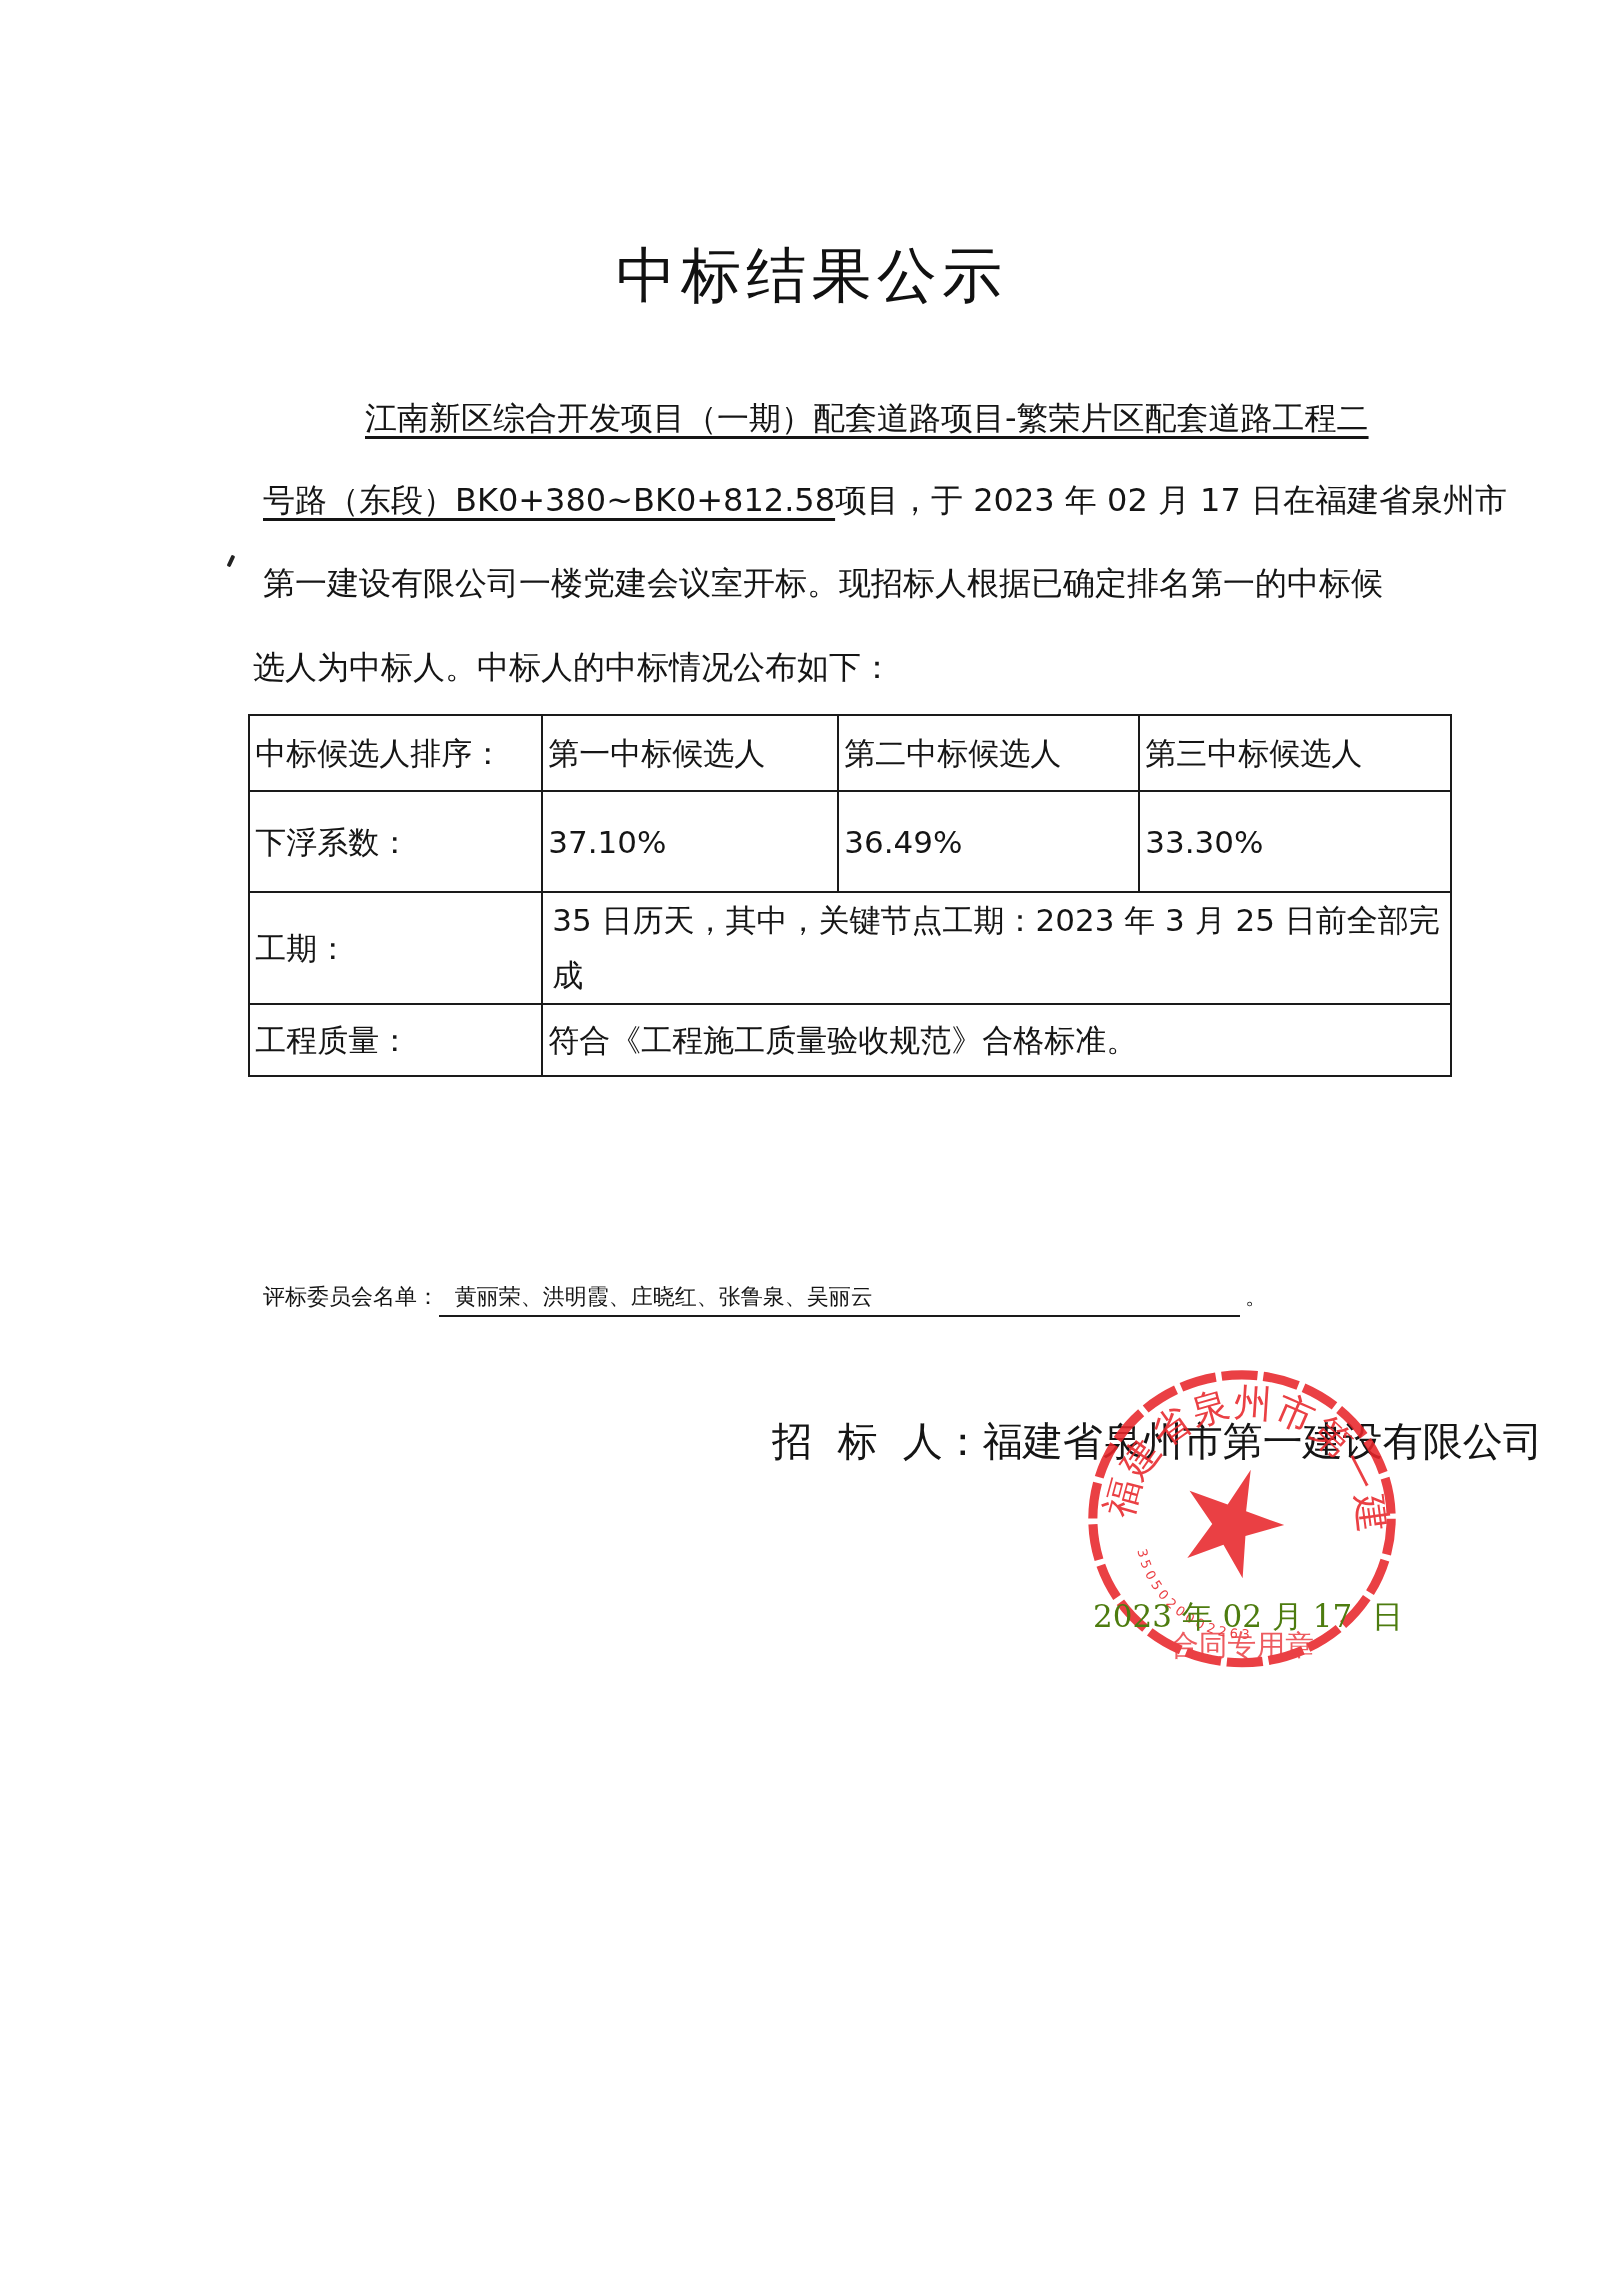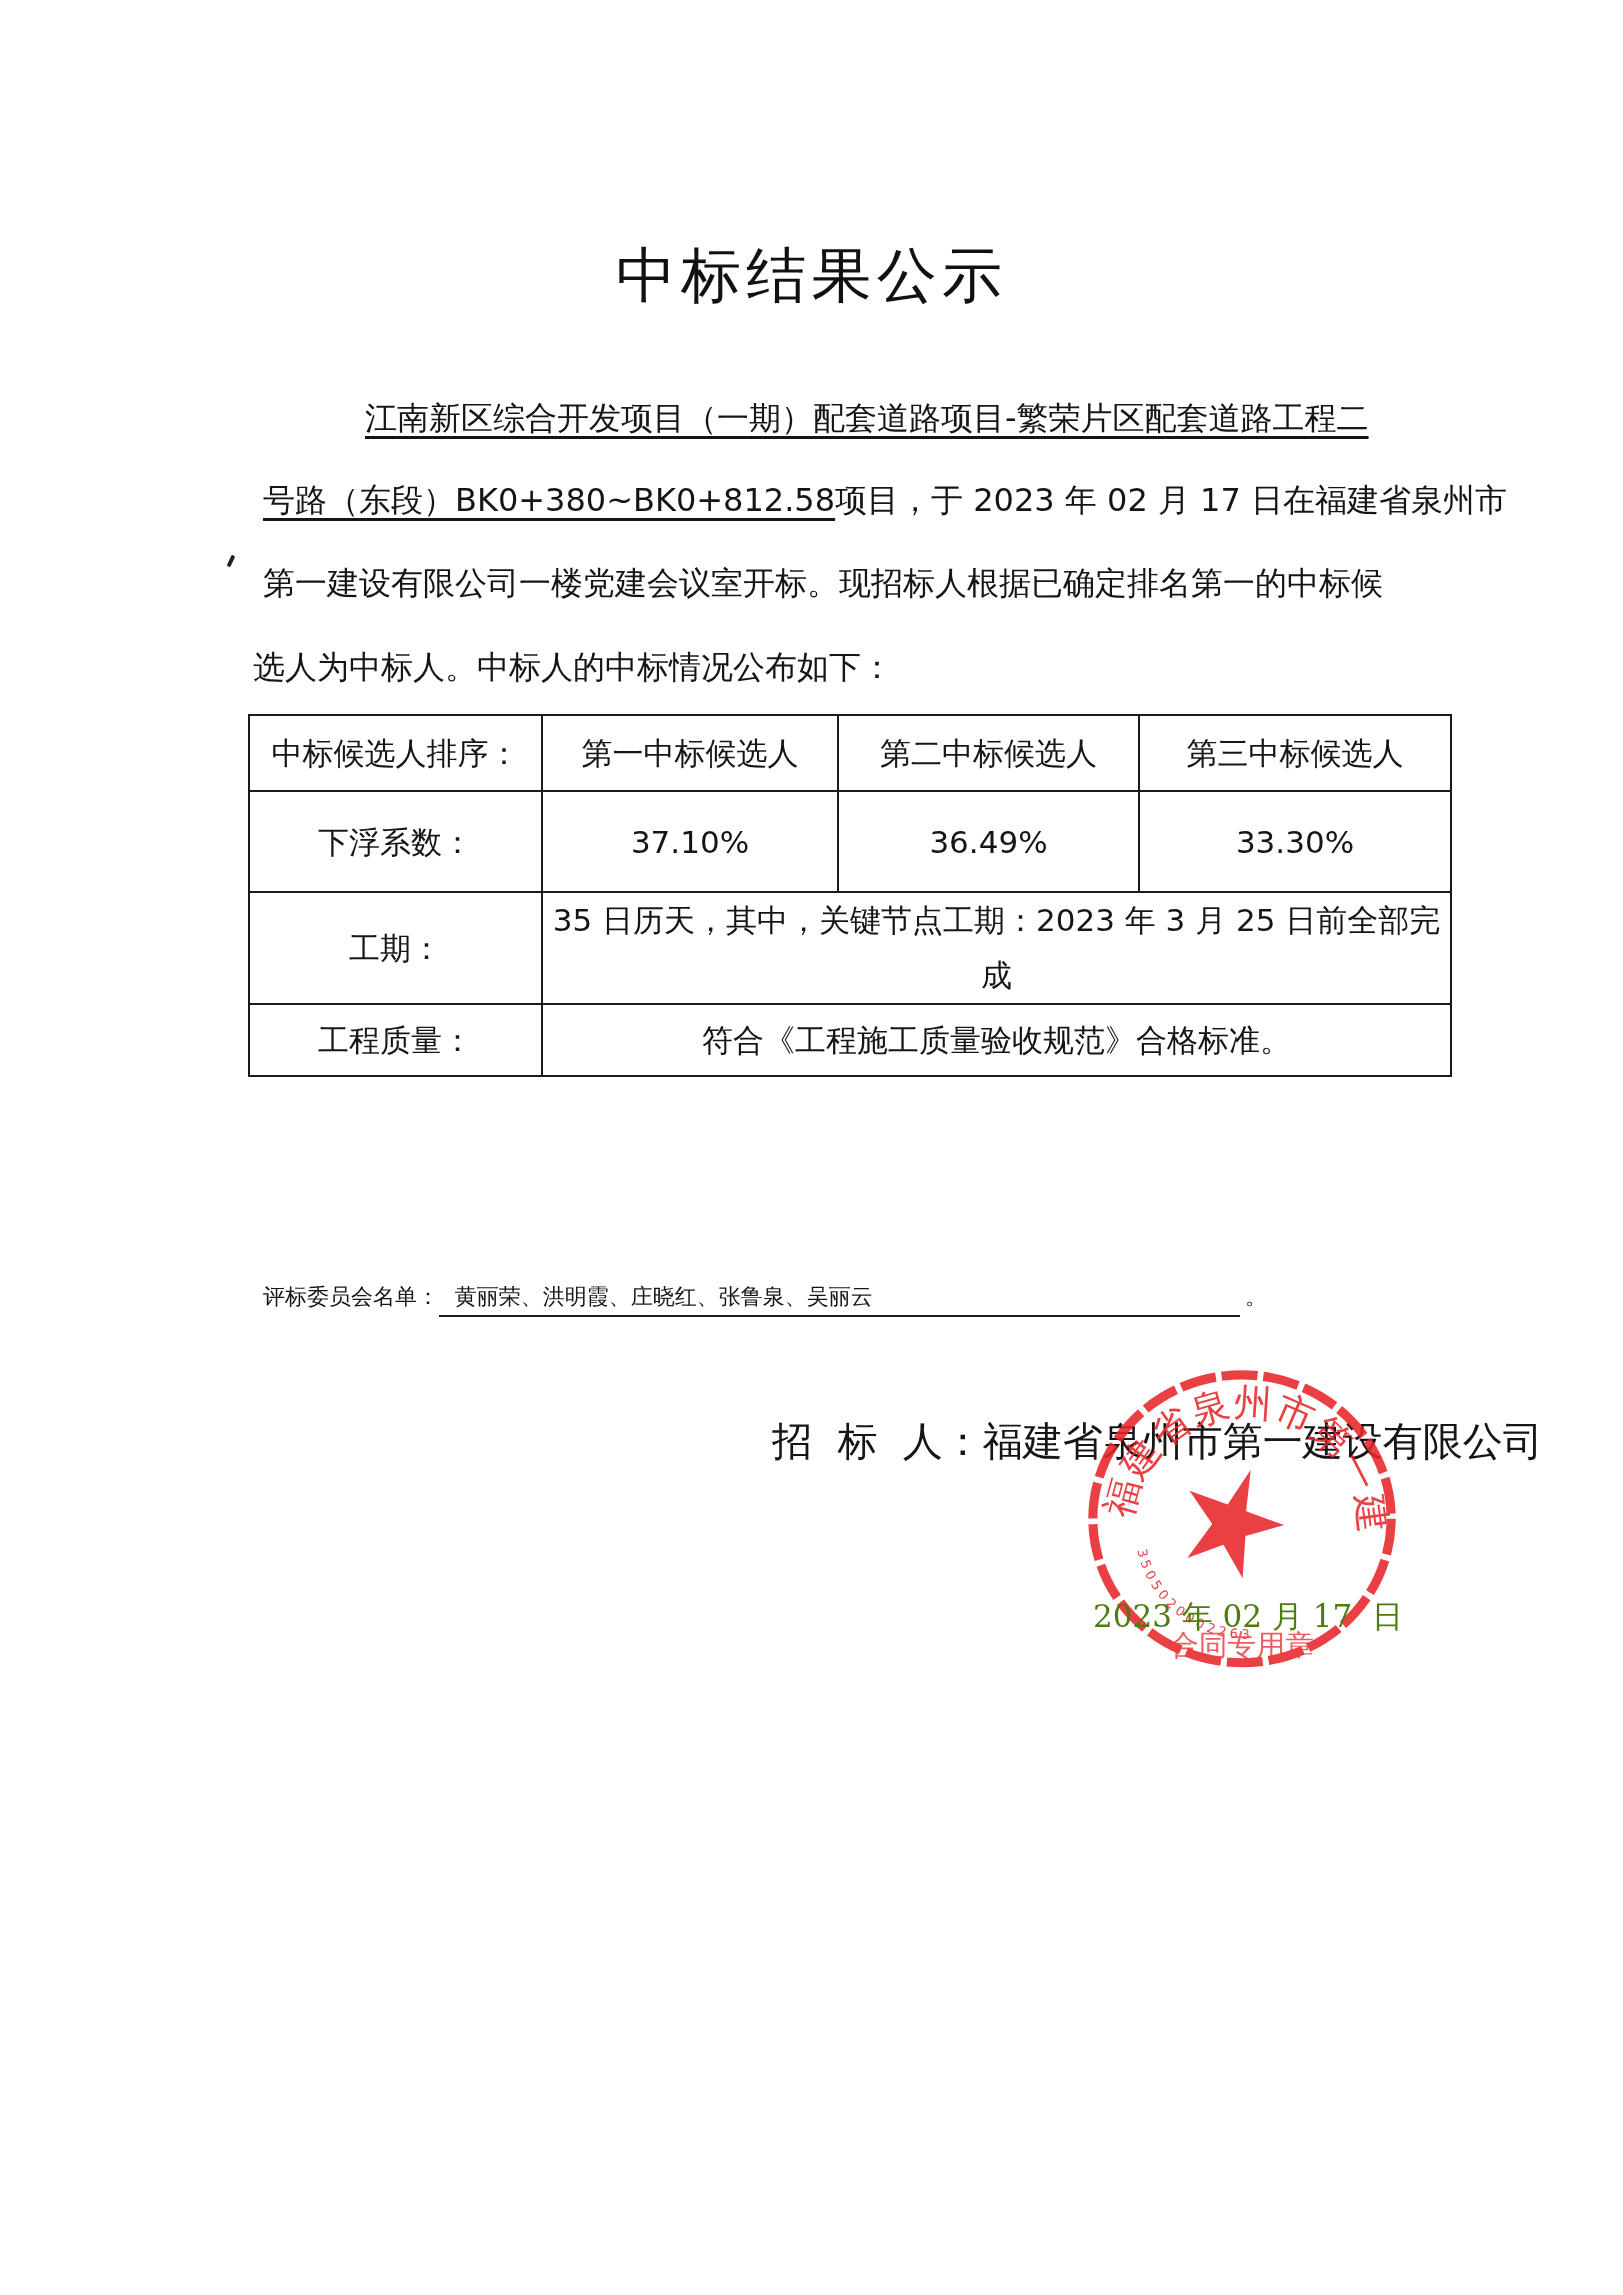--- a/index.html
+++ b/index.html
@@ -12,21 +12,21 @@
   .para-line { font-size: 32px; line-height: 39px; white-space: nowrap;
                font-family: "DejaVu Sans", "Liberation Sans", sans-serif; color: #151515; }
   .u { text-decoration: underline; text-decoration-thickness: 2.6px; text-underline-offset: 6.5px; }
   .stray { left: 229px; top: 555px; width: 3.9px; height: 11.8px; background: #222;
            transform: rotate(25deg); border-radius: 1.3px; }
 
   table.result { position: absolute; left: 248px; top: 714px; width: 1202px;
                  border-collapse: collapse; table-layout: fixed;
                  font-family: "DejaVu Sans", "Liberation Sans", sans-serif;
                  font-size: 31px; color: #151515; }
-  table.result td { border: 2.6px solid #1a1a1a; text-align: center; vertical-align: middle;
+  table.result td { border: 2.6px solid #1a1a1a; text-align: left; vertical-align: middle;
                     padding: 0 5.2px; line-height: 60px; }
   td.label { text-align: center; }
   td.label-left { text-align: left; padding-left: 14.4px; }
   .r1 td { height: 74px; }
   .r2 td { height: 124px; }
   .r3 td { height: 99px; }
   .r4 td { height: 109px; }
   .r5 td { height: 70px; }
   .two-line { line-height: 62px; }
 

